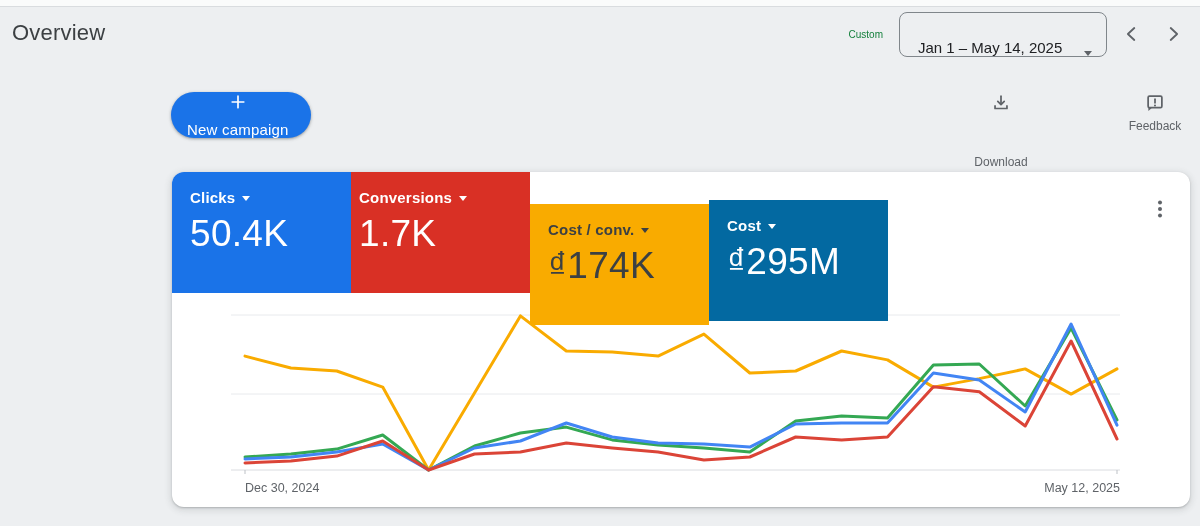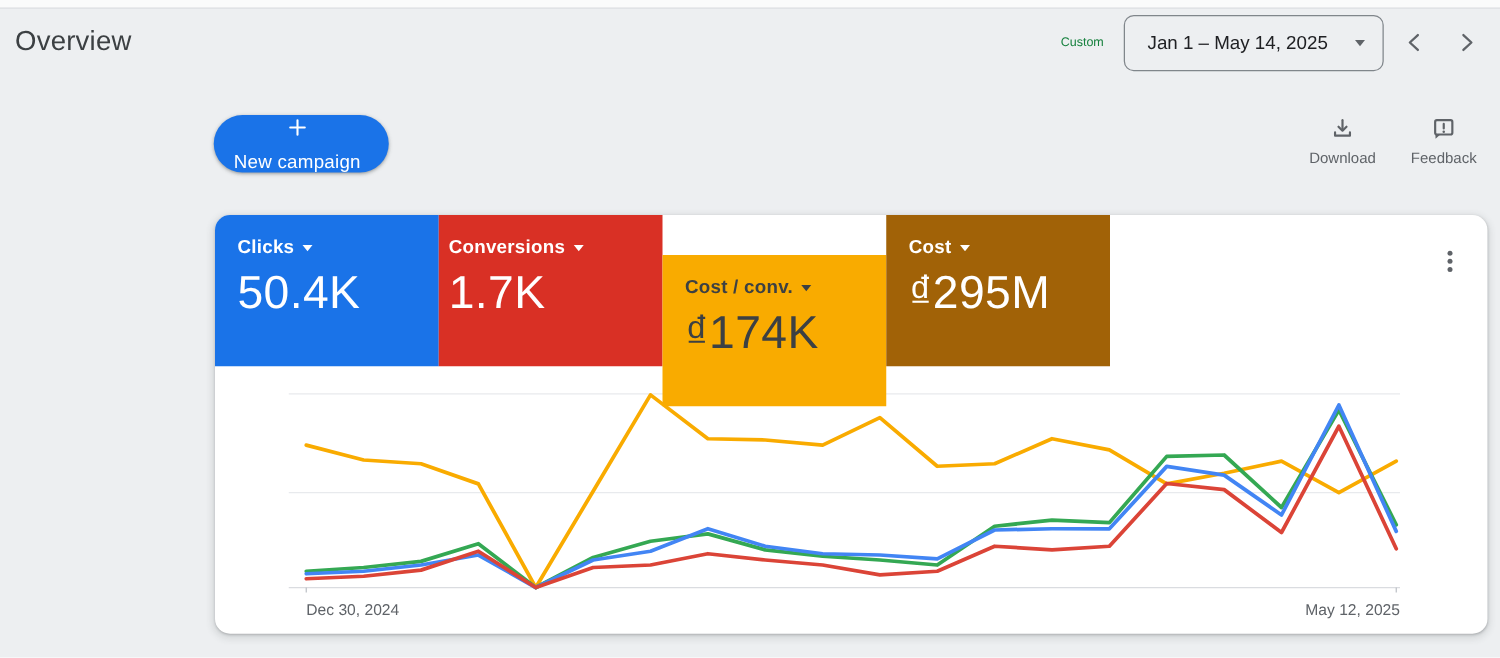--- a/index.html
+++ b/index.html
@@ -8,21 +8,21 @@
     background:#edeff1;
     font-family:"Liberation Sans","DejaVu Sans",sans-serif;
     -webkit-font-smoothing:antialiased;
   }
   .top-strip{position:absolute;left:0;top:0;width:1200px;height:6px;background:#fafbfb;border-bottom:1px solid #d9dcdf;}
   .page-title{position:absolute;left:12px;top:20px;font-size:22px;font-weight:400;color:#3c4043;letter-spacing:.2px;}
   
   .date-controls{position:absolute;top:11px;right:11px;height:46px;display:flex;align-items:center;}
   .range-type{font-size:10px;color:#15803d;margin-right:16px;}
   .date-box{
-    box-sizing:border-box;height:45px;width:208px;display:flex;align-items:center;justify-content:space-between;
+    box-sizing:border-box;height:45px;width:208px;display:flex;align-items:flex-end;justify-content:space-between;
     padding:0 14px 0 18px;border:1px solid #80868b;border-radius:8px;background:transparent;cursor:pointer;
     font-family:inherit;font-size:15px;color:#202124;
   }
   .caret{width:0;height:0;border-left:4.5px solid transparent;border-right:4.5px solid transparent;border-top:5px solid currentColor;display:inline-block;}
   .date-box .caret{color:#5f6368;margin-left:12px;}
   .chev-btn{width:32px;height:45px;border:none;background:transparent;display:flex;align-items:center;justify-content:center;cursor:pointer;padding:0;margin-left:9px;}
   
   .new-campaign{
     position:absolute;left:171px;top:92px;height:46px;padding:0 22px 0 16px;border:none;border-radius:23px;
     background:#1a73e8;color:#fff;display:flex;align-items:center;gap:9px;cursor:pointer;
@@ -73,21 +73,21 @@
   </button>
 </div>
 
 <button class="new-campaign">
   <svg width="20" height="20" viewBox="0 0 24 24">
     <path d="M12 5v14 M5 12h14" fill="none" stroke="#ffffff" stroke-width="2" stroke-linecap="round"></path>
   </svg>
   <span>New campaign</span>
 </button>
 
-<button class="tool-item" style="left:1036px;">
+<button class="tool-item" style="left:963px;gap:36px;">
   <svg width="22" height="22" viewBox="0 0 24 24">
     <g fill="none" stroke="#5f6368" stroke-width="1.9" stroke-linecap="round" stroke-linejoin="round">
       <path d="M12 4.5 v8.5"></path>
       <path d="M8.5 10.2 L12 13.7 L15.5 10.2"></path>
       <path d="M5.5 15.2 v2.8 h13 v-2.8"></path>
     </g>
   </svg>
   <span class="lbl">Download</span>
 </button>
 
@@ -129,21 +129,21 @@
       </div>
       <div class="sc-value">1.7K</div>
     </div>
     <div class="scorecard" style="background: rgb(249, 171, 0); color: rgb(60, 64, 67); margin-top: 32px;">
       <div class="sc-label">
         <span>Cost / conv.</span>
         <span class="caret"></span>
       </div>
       <div class="sc-value">₫174K</div>
     </div>
-    <div class="scorecard" style="background: #a16207; color: rgb(255, 255, 255);">
+    <div class="scorecard" style="background: #0369a1; color: rgb(255, 255, 255); margin-top: 28px;">
       <div class="sc-label">
         <span>Cost</span>
         <span class="caret"></span>
       </div>
       <div class="sc-value">₫295M</div>
     </div>
   </div>
 
   <button class="menu-btn">
     <svg width="24" height="24" viewBox="0 0 24 24">

